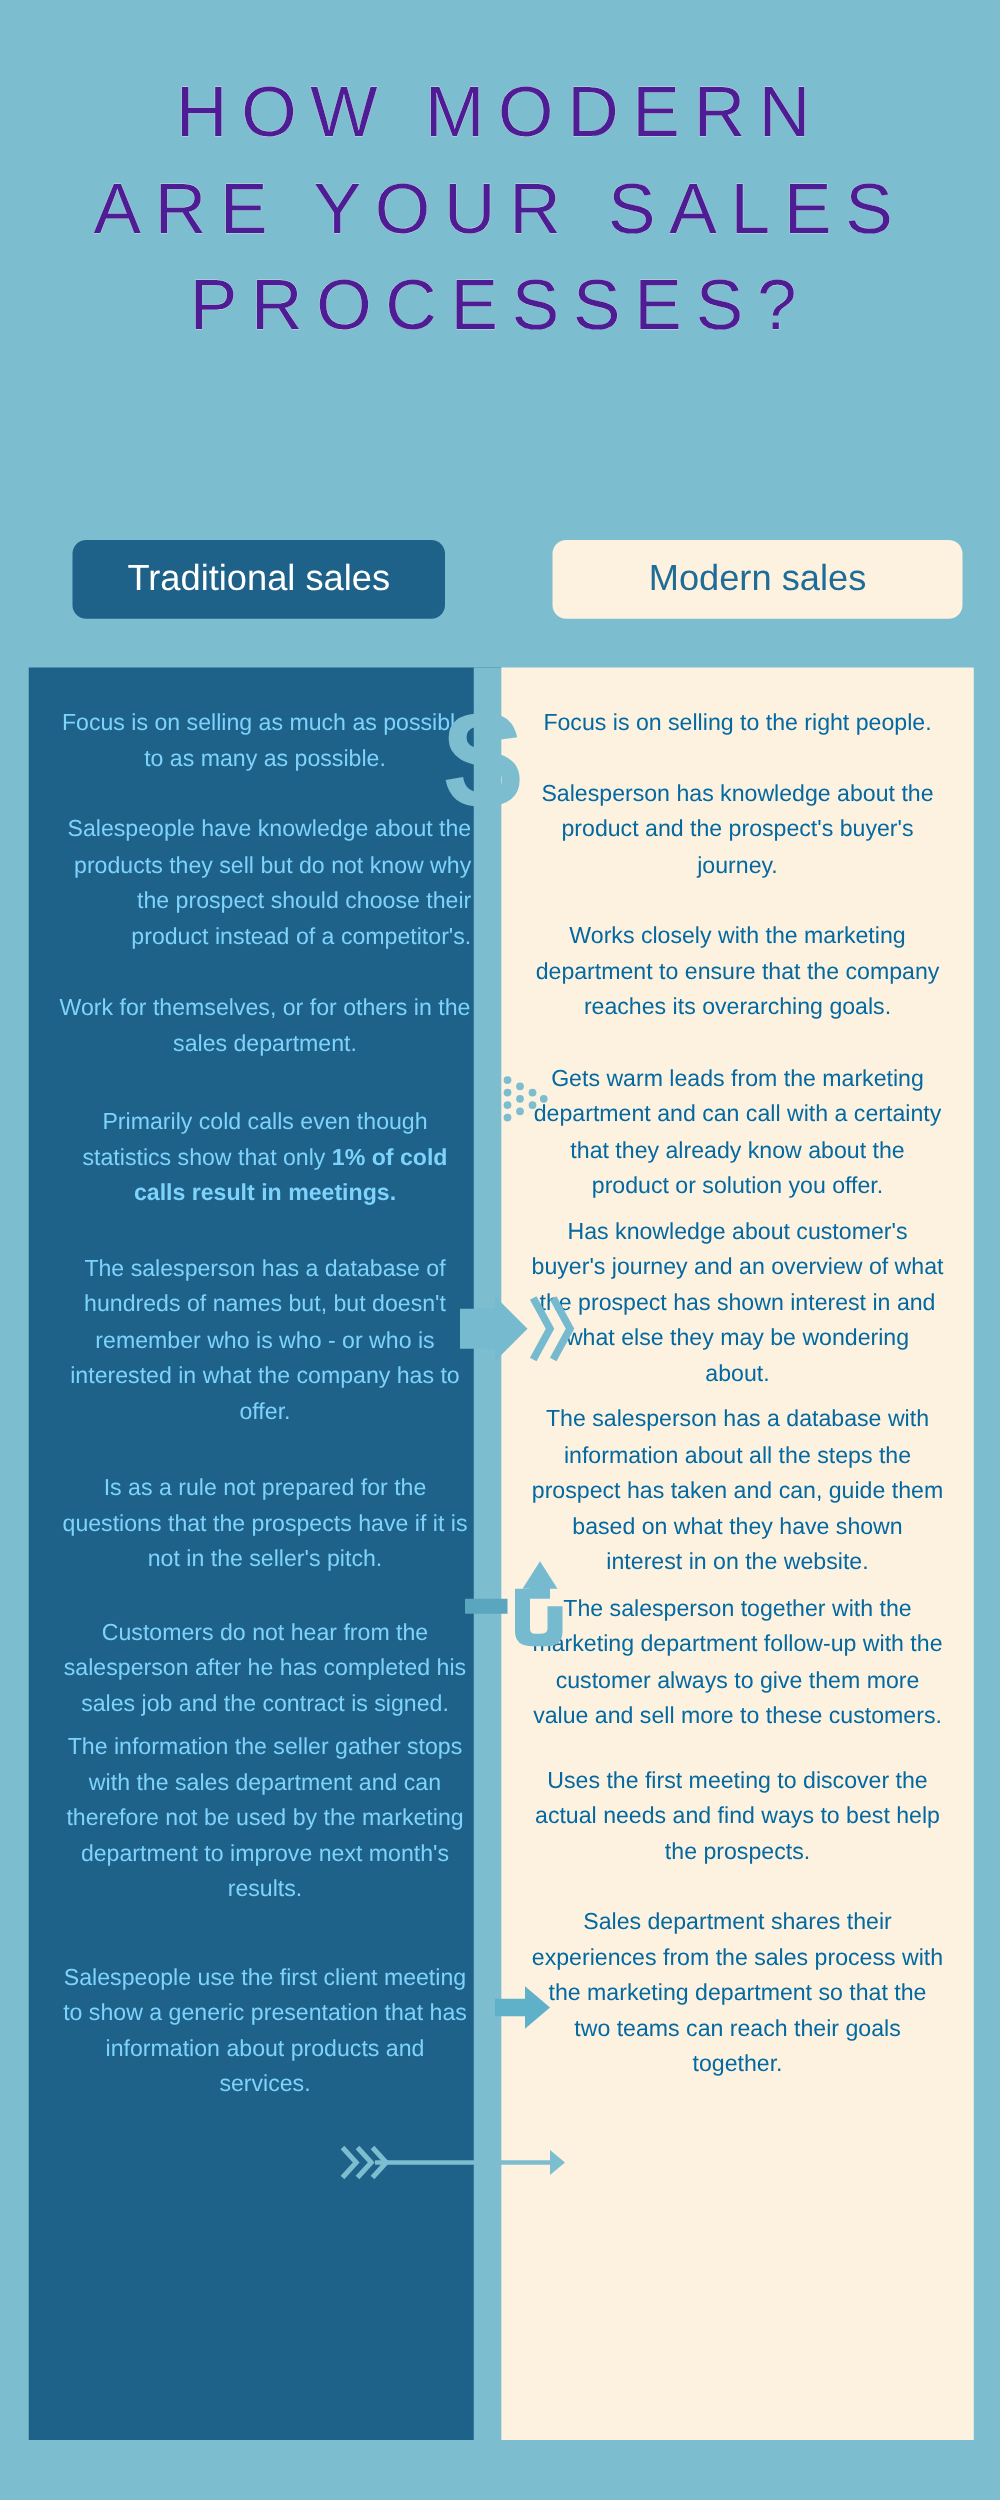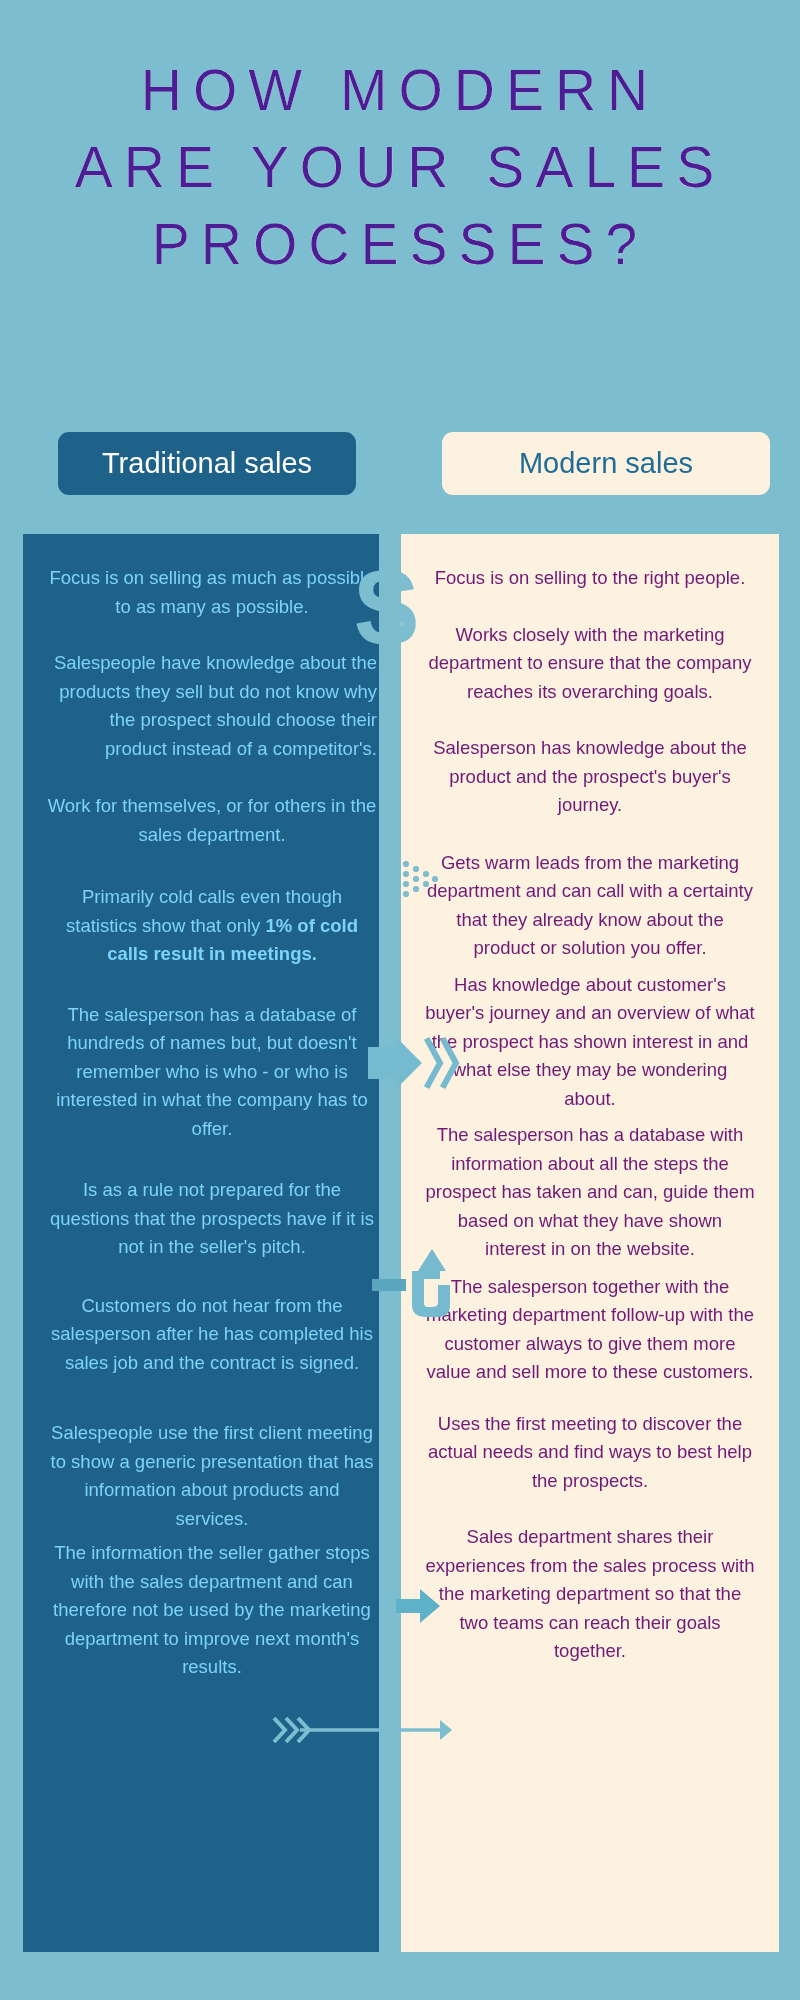--- a/index.html
+++ b/index.html
@@ -71,21 +71,21 @@
     text-align: center;
   }
   .col-left {
     left: 23px;
     background: #1e6189;
     color: #7dd3fc;
   }
   .col-right {
     left: 401px;
     background: #fdf1e0;
-    color: #701a75;
+    color: #0369a1;
   }
   .col-divider {
     position: absolute;
     left: 379px;
     top: 534px;
     width: 22px;
     height: 1418px;
     background: #7cbdcf;
   }
 
@@ -133,30 +133,30 @@
 </div>
 
 <div class="col col-left">
   <p class="item" style="margin-top:12px;">Focus is on selling as much as possible to as many as possible.</p>
   <p class="item" style="margin-top:28px;text-align:right;">Salespeople have knowledge about the products they sell but do not know why the prospect should choose their product instead of a competitor's.</p>
   <p class="item" style="margin-top:29px;">Work for themselves, or for others in the sales department.</p>
   <p class="item" style="margin-top:34px;"><span>Primarily cold calls even though statistics show that only </span><b>1% of cold calls result in meetings.</b></p>
   <p class="item" style="margin-top:32px;">The salesperson has a database of hundreds of names but, but doesn't remember who is who - or who is interested in what the company has to offer.</p>
   <p class="item" style="margin-top:33px;">Is as a rule not prepared for the questions that the prospects have if it is not in the seller's pitch.</p>
   <p class="item" style="margin-top:30px;">Customers do not hear from the salesperson after he has completed his sales job and the contract is signed.</p>
+  <p class="item" style="margin-top:6px;">The information the seller gather stops with the sales department and can therefore not be used by the marketing department to improve next month's results.</p>
   <p class="item" style="margin-top:42px;">Salespeople use the first client meeting to show a generic presentation that has information about products and services.</p>
-  <p class="item" style="margin-top:6px;">The information the seller gather stops with the sales department and can therefore not be used by the marketing department to improve next month's results.</p>
 </div>
 
 <div class="col-divider"></div>
 
 <div class="col col-right">
   <p class="item" style="margin-top:12px;">Focus is on selling to the right people.</p>
+  <p class="item" style="margin-top:28px;">Salesperson has knowledge about the product and the prospect's buyer's journey.</p>
   <p class="item" style="margin-top:28px;">Works closely with the marketing department to ensure that the company reaches its overarching goals.</p>
-  <p class="item" style="margin-top:28px;">Salesperson has knowledge about the product and the prospect's buyer's journey.</p>
   <p class="item" style="margin-top:29px;">Gets warm leads from the marketing department and can call with a certainty that they already know about the product or solution you offer.</p>
   <p class="item" style="margin-top:8px;">Has knowledge about customer's buyer's journey and an overview of what the prospect has shown interest in and what else they may be wondering about.</p>
   <p class="item" style="margin-top:8px;">The salesperson has a database with information about all the steps the prospect has taken and can, guide them based on what they have shown interest in on the website.</p>
   <p class="item" style="margin-top:9px;">The salesperson together with the marketing department follow-up with the customer always to give them more value and sell more to these customers.</p>
   <p class="item" style="margin-top:23px;">Uses the first meeting to discover the actual needs and find ways to best help the prospects.</p>
   <p class="item" style="margin-top:28px;">Sales department shares their experiences from the sales process with the marketing department so that the two teams can reach their goals together.</p>
 </div>
 
 <div class="center-layer">
 

